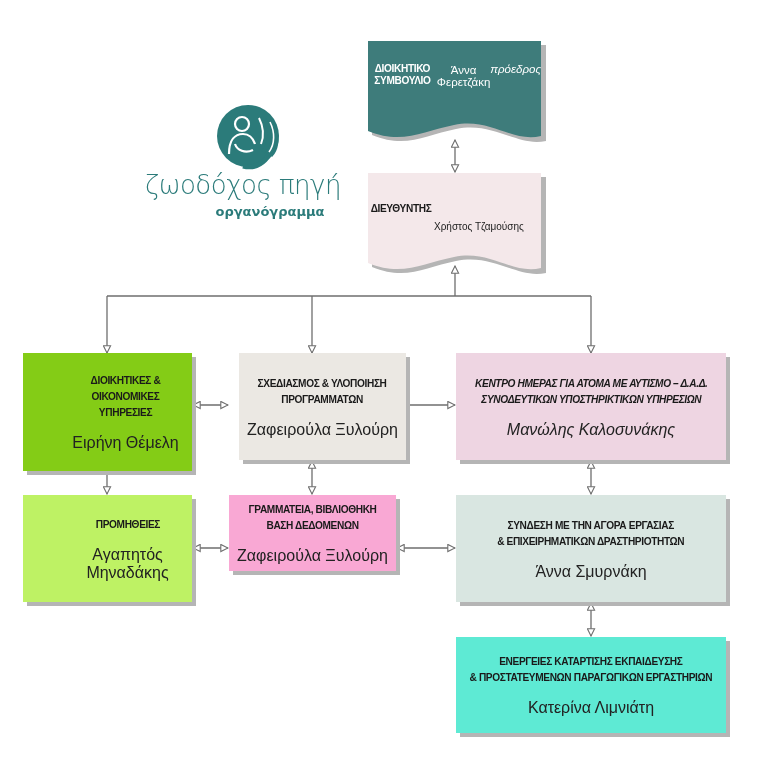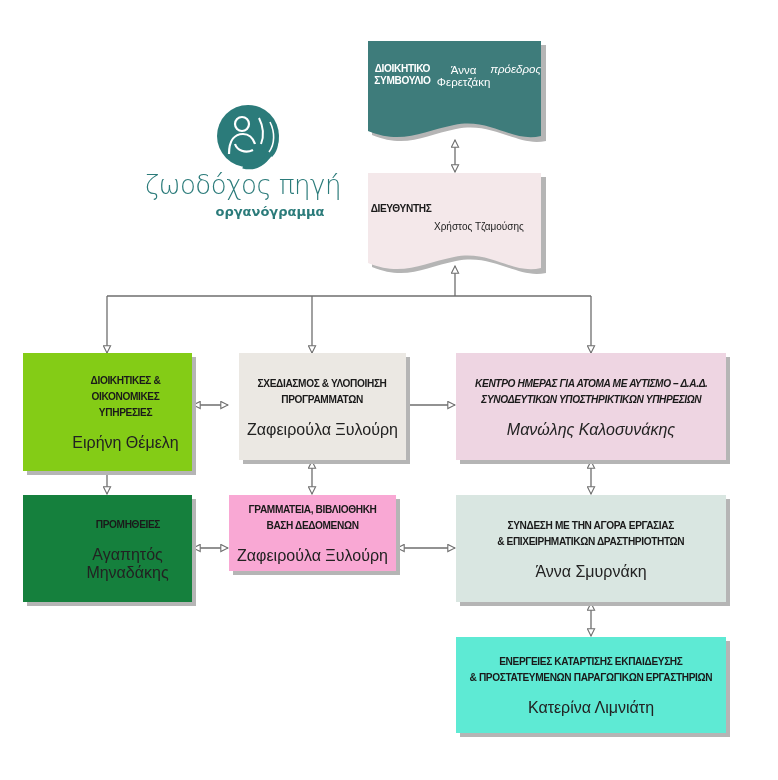--- a/index.html
+++ b/index.html
@@ -114,21 +114,21 @@
 </div>
 
 <div class="node rect unit" style="left: 456px; top: 353px; width: 270px; height: 107px; background: rgb(238, 213, 226); font-style: italic;">
   <div class="title">
     <div>ΚΕΝΤΡΟ ΗΜΕΡΑΣ ΓΙΑ ΑΤΟΜΑ ΜΕ ΑΥΤΙΣΜΟ – Δ.Α.Δ.</div>
     <div>ΣΥΝΟΔΕΥΤΙΚΩΝ ΥΠΟΣΤΗΡΙΚΤΙΚΩΝ ΥΠΗΡΕΣΙΩΝ</div>
   </div>
   <div class="person">Μανώλης Καλοσυνάκης</div>
 </div>
 
-<div class="node rect unit" style="left: 23px; top: 495px; width: 169px; height: 107px; background: #15803d; padding-left: 40px;">
+<div class="node rect unit" style="left: 23px; top: 495px; width: 169px; height: 107px; background: #bef264; padding-left: 40px;">
   <div class="title">
     <div>ΠΡΟΜΗΘΕΙΕΣ</div>
   </div>
   <div class="person">Αγαπητός Μηναδάκης</div>
 </div>
 
 <div class="node rect unit" style="left: 229px; top: 495px; width: 167px; height: 76px; background: #f9a8d4;">
   <div class="title">
     <div>ΓΡΑΜΜΑΤΕΙΑ, ΒΙΒΛΙΟΘΗΚΗ</div>
     <div>ΒΑΣΗ ΔΕΔΟΜΕΝΩΝ</div>

